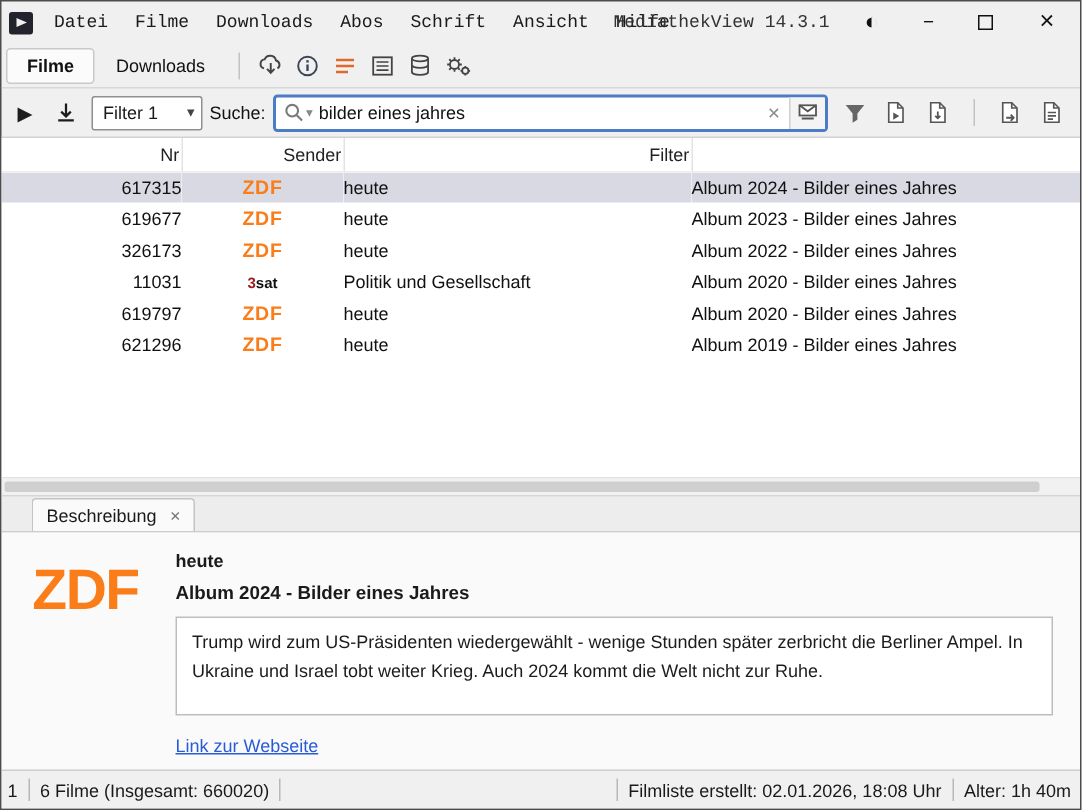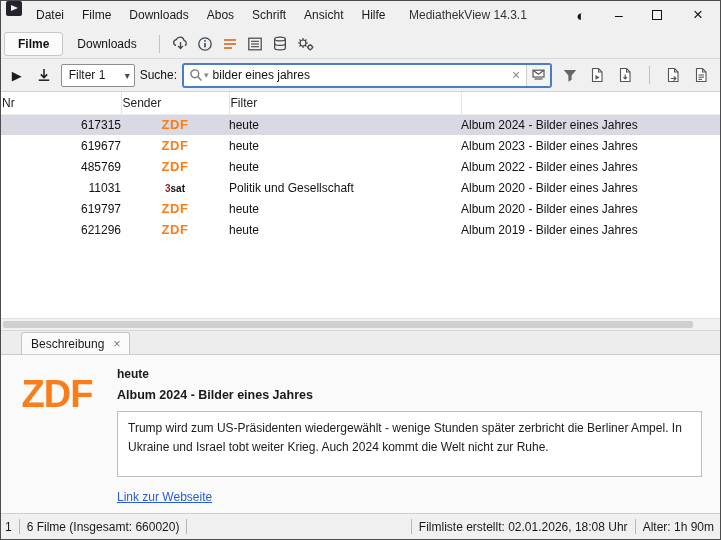--- a/index.html
+++ b/index.html
@@ -2,21 +2,21 @@
 <html style="--zdf-orange: #fa7d19; --dreisat-red: #991b1e; --selection-bg: #d9d9e3; --link-blue: #2a5bd7; --search-focus-border: #4d7cc7;"><head>
 <meta charset="utf-8">
 <style>
   html,body{margin:0;padding:0;background:#9a9a9a;}
   *{box-sizing:border-box;}
   .window{width:721px;height:540px;background:#f0f0f0;font-family:"Liberation Sans",sans-serif;
     font-size:12px;color:#1a1a1a;display:flex;flex-direction:column;border:1px solid #4c4c4c;
     overflow:hidden;position:relative;}
 
   
-  .titlebar{height:28px;flex:0 0 auto;display:flex;padding-left:5px;position:relative;}
+  .titlebar{height:28px;flex:0 0 auto;display:flex;align-items:center;padding-left:5px;position:relative;font-family:Liberation Mono, monospace;}
   .app-icon{width:16px;height:15px;background:#23232d;border-radius:2px;margin-right:5px;position:relative;flex:0 0 auto;}
   .app-icon::after{content:"";position:absolute;left:5px;top:4px;border-left:7px solid #f0f0f0;
     border-top:3.5px solid transparent;border-bottom:3.5px solid transparent;}
   .menubar{display:flex;align-items:stretch;height:100%;}
   .menu-item{padding:0 9px;display:flex;align-items:center;cursor:default;}
   .window-title{position:absolute;left:408px;top:0;height:28px;display:flex;align-items:center;color:#333;}
   .window-controls{margin-left:auto;display:flex;align-items:center;height:100%;}
   .wc{width:38px;height:100%;display:flex;align-items:center;justify-content:center;
     font-size:14px;color:#111;background:transparent;border:0;padding:0;font-family:inherit;}
   .wc-theme{font-size:15px;}
@@ -47,21 +47,21 @@
   .clear-btn{border:0;background:transparent;color:#8a8a8a;font-size:14px;width:20px;height:100%;padding:0;}
   .search-attach{width:24px;height:100%;border:0;border-left:1px solid #d0d0d0;background:#f4f4f4;
     display:flex;align-items:center;justify-content:center;padding:0;}
   .toolbar-right{margin-left:auto;display:flex;align-items:center;gap:3px;}
 
   
   .table-wrap{flex:1 1 auto;background:#fff;overflow:hidden;border-bottom:1px solid #e0e0e0;}
   table.films{width:100%;border-collapse:collapse;table-layout:fixed;}
   table.films col.c-nr{width:120px;} table.films col.c-sender{width:108px;}
   table.films col.c-thema{width:232px;}
-  table.films th{height:22px;font-weight:400;font-size:12px;color:#222;text-align:left;
+  table.films th{height:22px;font-weight:400;font-size:12px;color:#222;text-align:right;
     border-right:1px solid #e3e3e3;border-bottom:1px solid #ededed;background:#fff;}
   table.films th:last-child{border-right:0;}
   table.films td{height:21px;font-size:12px;color:#111;white-space:nowrap;overflow:hidden;padding:0;}
   td.col-nr{text-align:right;padding-right:63px;}
   td.col-sender{text-align:center;}
   td.col-thema{padding-left:5px;}
   td.col-titel{padding-left:6px;}
   tr.selected td{background:var(--selection-bg,#d9d9e3);}
   .logo-zdf{color:var(--zdf-orange,#fa7d19);font-weight:700;font-size:13px;letter-spacing:0.5px;}
   .logo-3sat{font-weight:700;font-size:10px;color:#111;}
@@ -312,21 +312,21 @@
             <td class="col-thema">heute</td>
             <td class="col-titel">Album 2024 - Bilder eines Jahres</td>
           </tr>
           <tr>
             <td class="col-nr">619677</td>
             <td class="col-sender"><span class="logo-zdf">ZDF</span></td>
             <td class="col-thema">heute</td>
             <td class="col-titel">Album 2023 - Bilder eines Jahres</td>
           </tr>
           <tr>
-            <td class="col-nr">485769</td>
+            <td class="col-nr">326173</td>
             <td class="col-sender"><span class="logo-zdf">ZDF</span></td>
             <td class="col-thema">heute</td>
             <td class="col-titel">Album 2022 - Bilder eines Jahres</td>
           </tr>
           <tr>
             <td class="col-nr">11031</td>
             <td class="col-sender"><span class="logo-3sat"><span class="drei">3</span>sat</span></td>
             <td class="col-thema">Politik und Gesellschaft</td>
             <td class="col-titel">Album 2020 - Bilder eines Jahres</td>
           </tr>
@@ -371,17 +371,17 @@
 
   <div class="statusbar">
     <span>1</span>
     <span class="sb-sep"></span>
     <span>6 Filme (Insgesamt: 660020)</span>
     <span class="sb-sep"></span>
     <span class="sb-right">
       <span class="sb-sep"></span>
       <span>Filmliste erstellt: 02.01.2026, 18:08 Uhr</span>
       <span class="sb-sep"></span>
-      <span>Alter: 1h 90m</span>
+      <span>Alter: 1h 40m</span>
     </span>
   </div>
 
 </div>
 
 </body></html>

